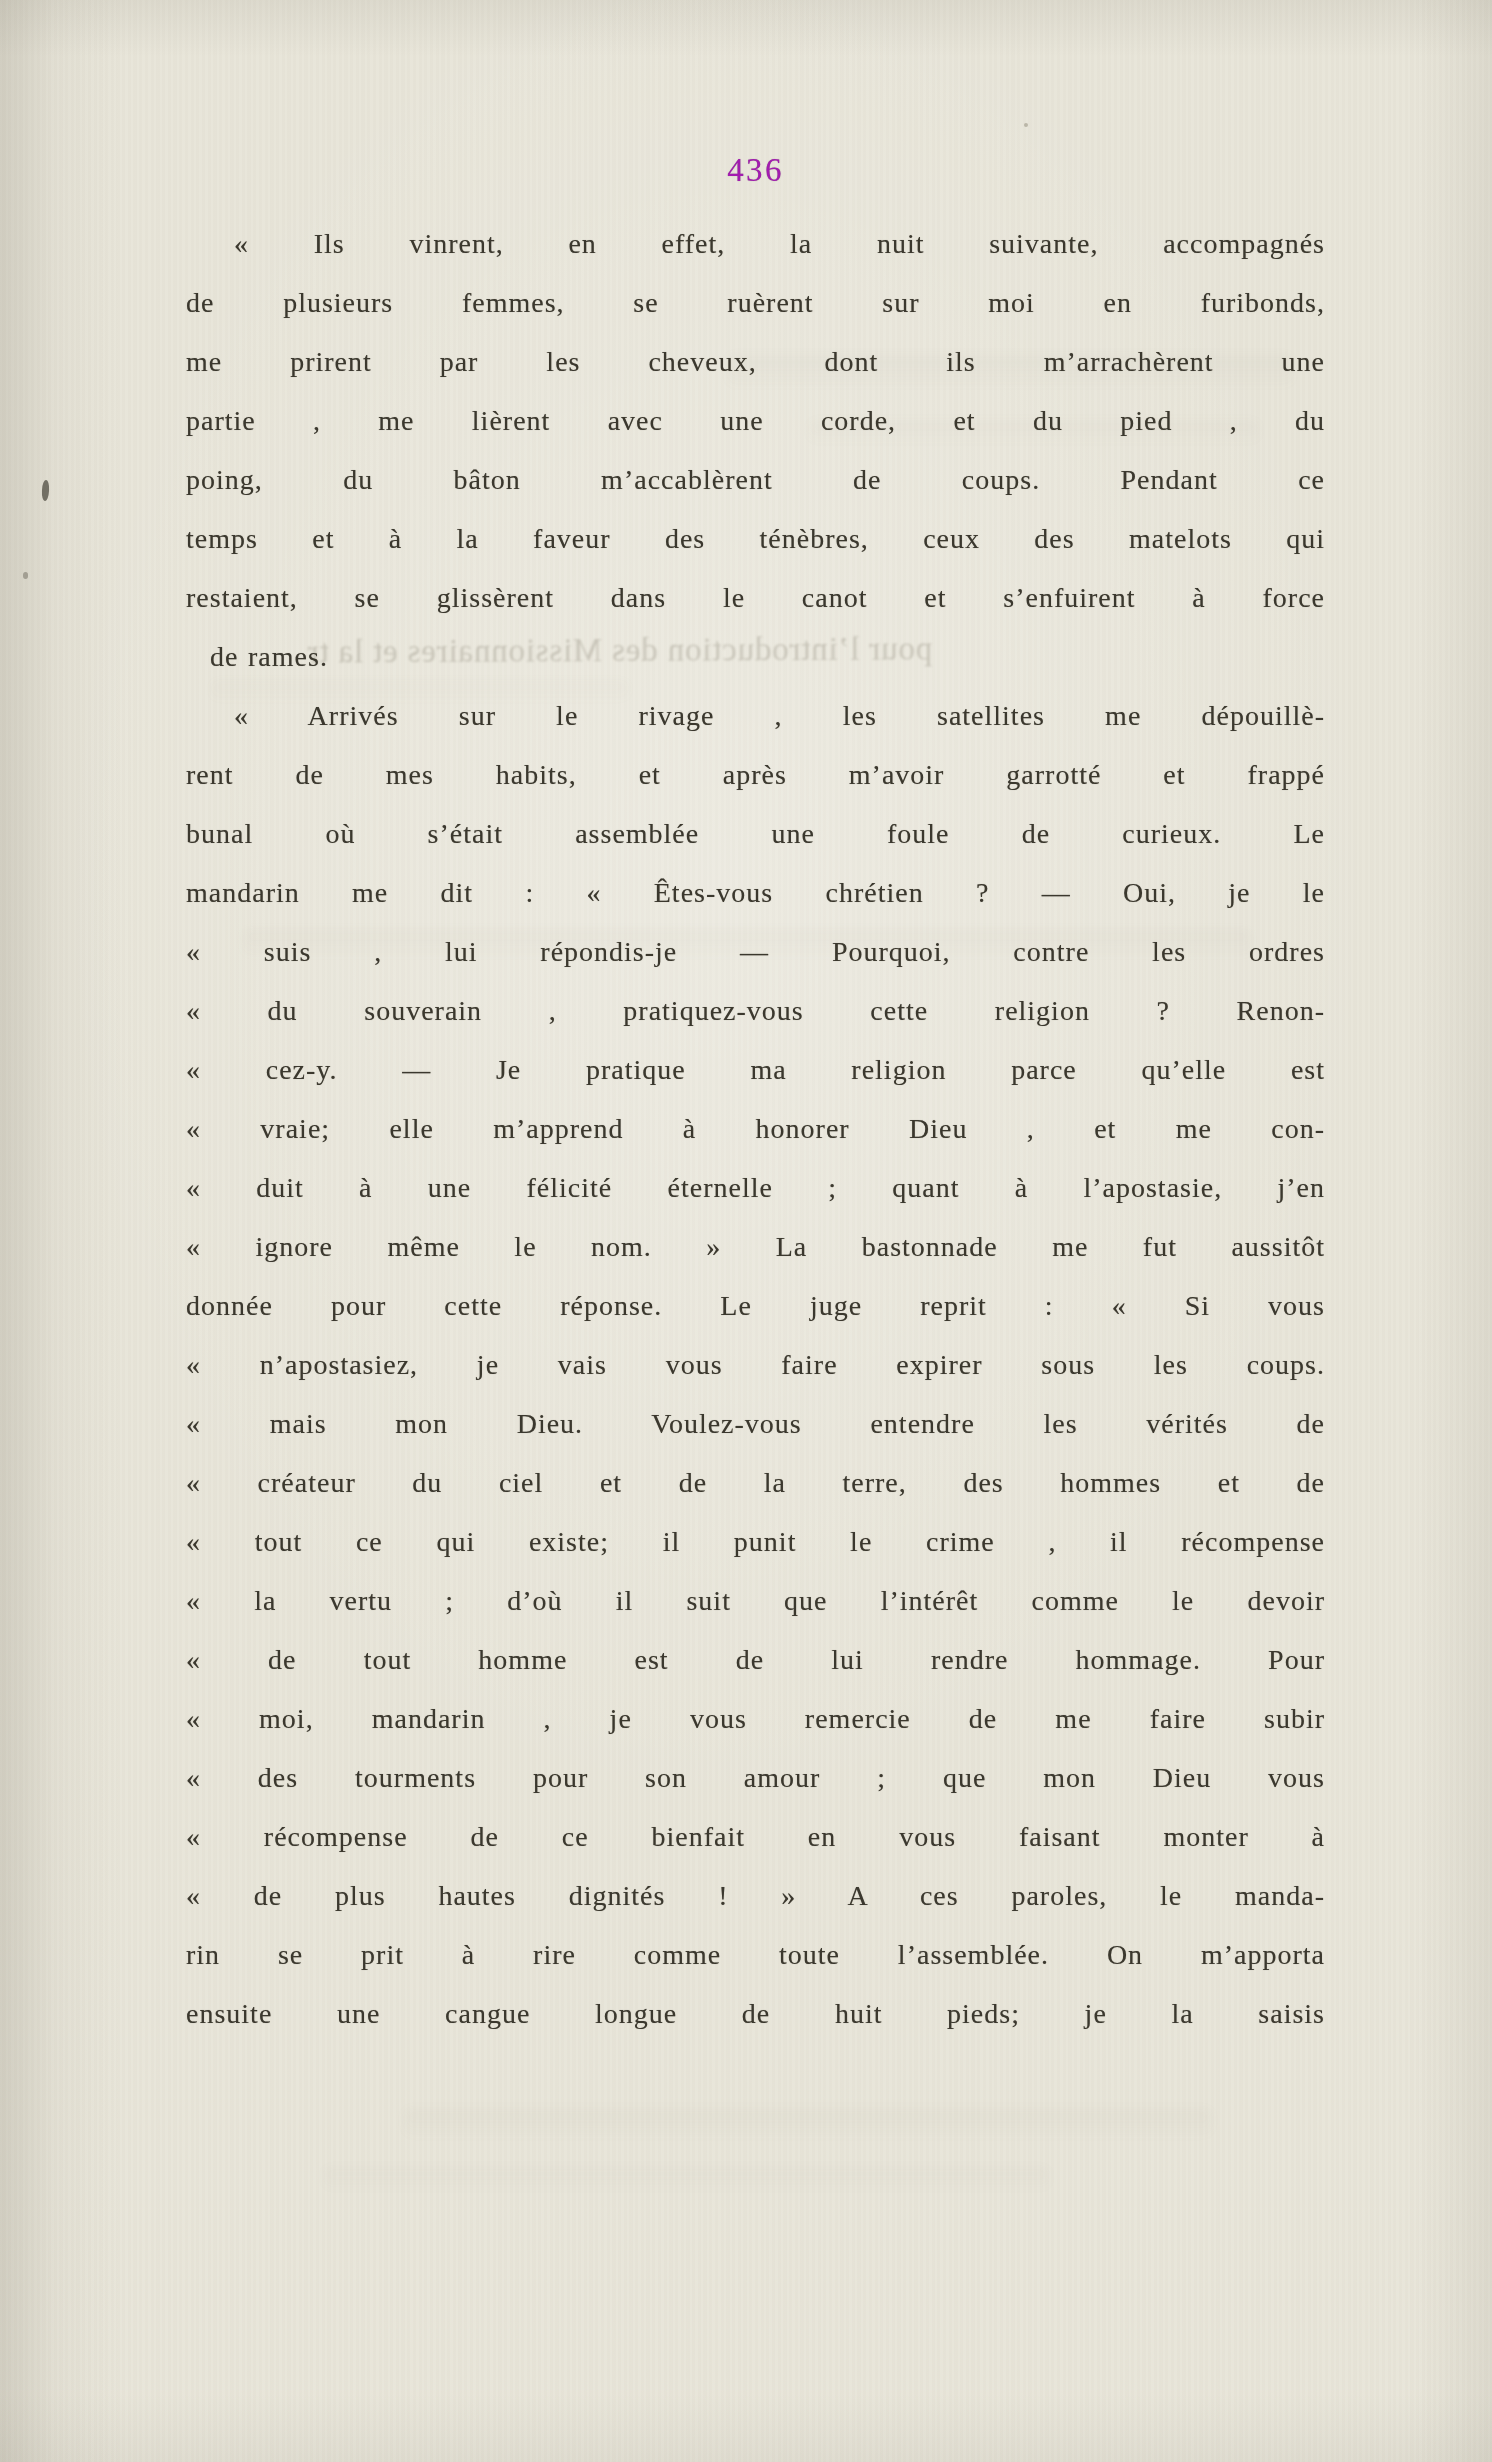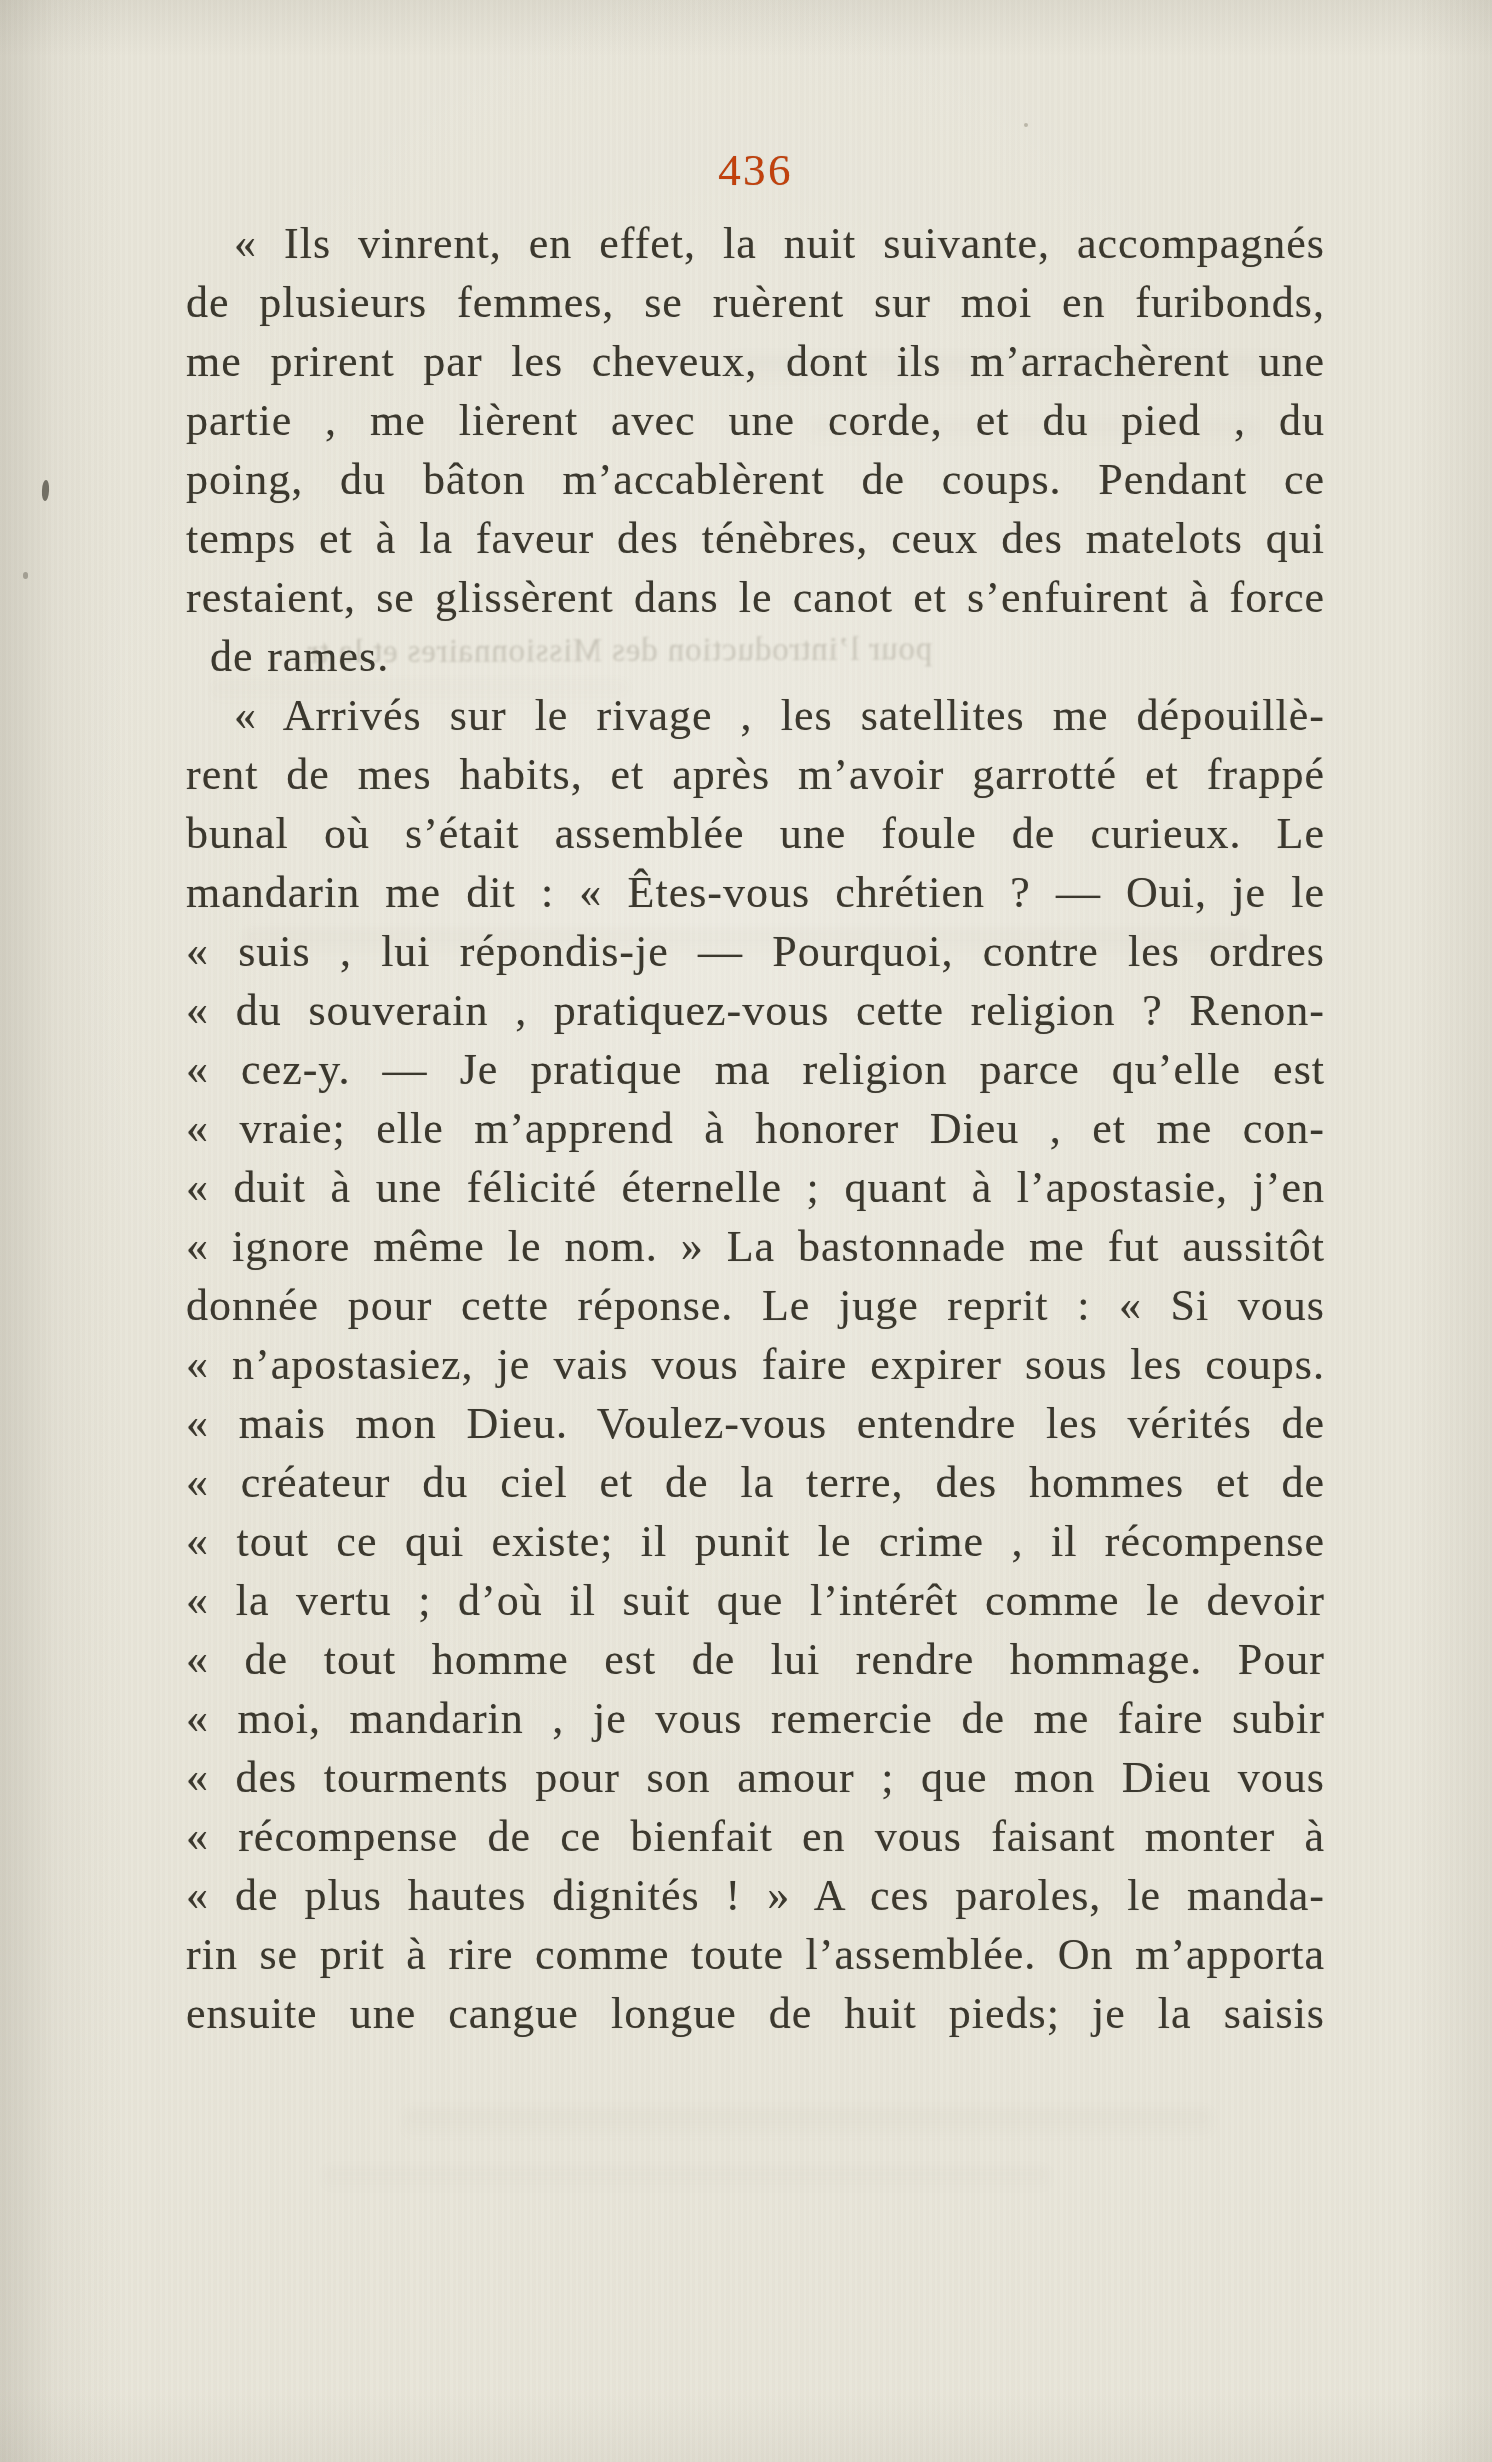--- a/index.html
+++ b/index.html
@@ -19,31 +19,31 @@
       linear-gradient(to left, rgba(118,112,96,0.10), rgba(118,112,96,0) 77px),
       linear-gradient(to bottom, rgba(118,112,96,0.10), rgba(118,112,96,0) 57px),
       linear-gradient(to top, rgba(118,112,96,0.08), rgba(118,112,96,0) 69px),
       repeating-linear-gradient(to right, rgba(255,255,255,0.02) 0 2.4px, rgba(95,90,75,0.018) 2.4px 5.7px),
       #e8e5d9;
   }
 
   #page-number {
     position: absolute; left: 186px; top: 150px; width: 1139px;
     text-align: center;
-    font-size: 45px; line-height: 40px; letter-spacing: 2.4px;
-    color: #c2410c;
+    font-size: 33px; line-height: 40px; letter-spacing: 2.4px;
+    color: #a21caf;
     text-shadow: 0 0 0.8px rgba(59,56,46,0.45);
   }
 
   #text-block {
     position: absolute; left: 186px; top: 214px; width: 1139px;
   }
   .line {
     height: 59px; line-height: 59px;
-    font-size: 44px; letter-spacing: 1px; word-spacing: 1.6px;
+    font-size: 28px; letter-spacing: 1px; word-spacing: 1.6px;
     color: #3b382e;
     text-align: justify; text-align-last: justify;
     text-shadow: 0 0 0.8px rgba(59,56,46,0.40);
     white-space: nowrap;
   }
   .line.indent { text-indent: 48px; }
   .line.para-end { text-align-last: left; margin-left: 24px; }
 
   
   #ghost-text {

